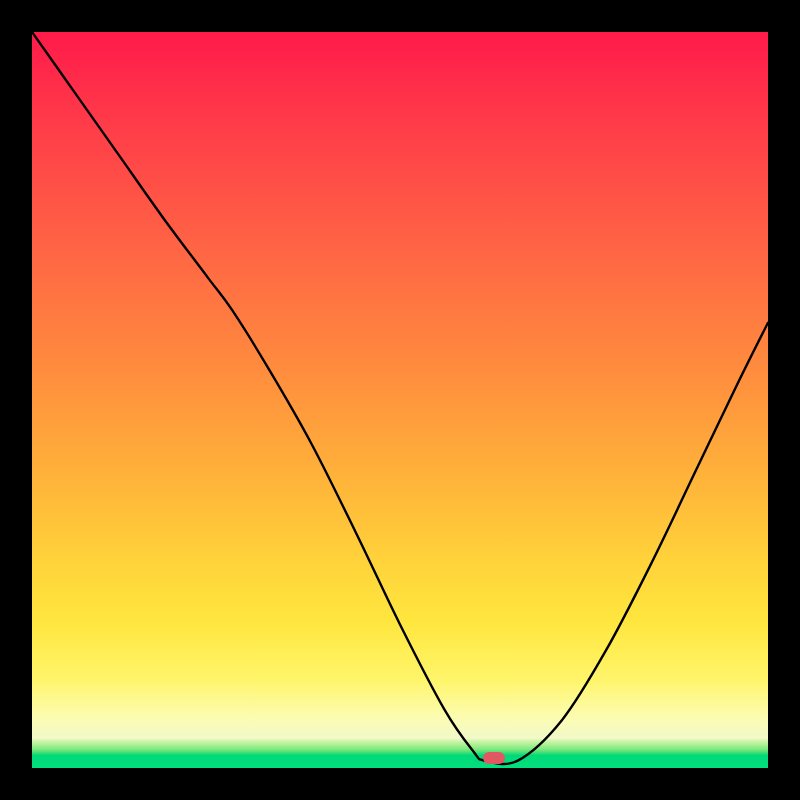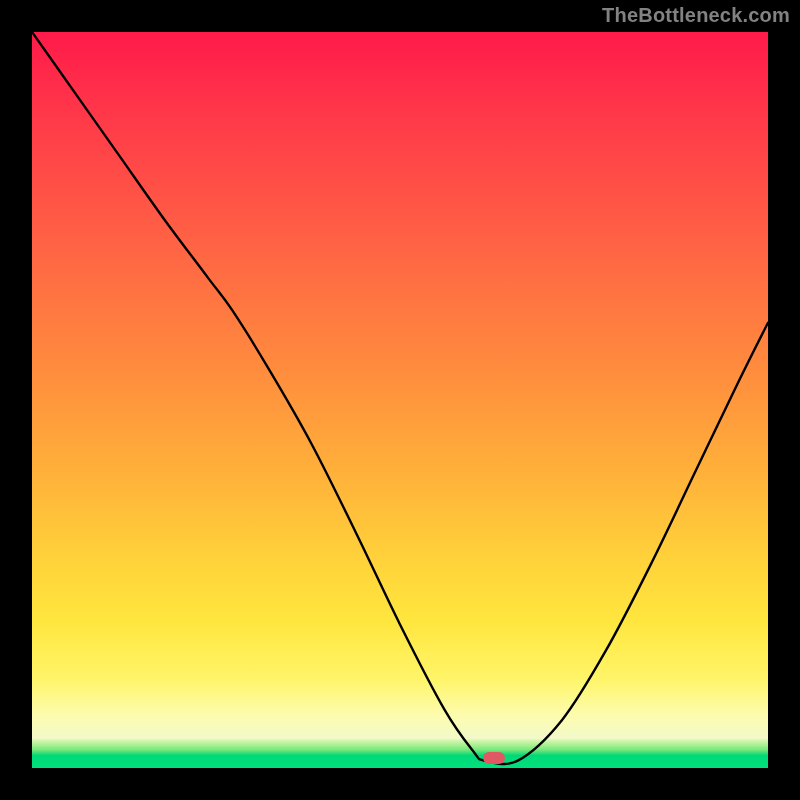--- a/index.html
+++ b/index.html
@@ -75,21 +75,20 @@
     border-radius: 10px;
     background: #e15864;
     width: 22px;
     height: 12px;
   }
 </style>
 </head>
 <body>
 
 <div class="stage">
-  <div class="attribution">TheBottleneck.com</div>
 
   <div class="plot">
     <div class="gradient"></div>
     <svg class="curve" viewBox="0 0 736 736" preserveAspectRatio="none">
       <path fill="none" stroke="#000" stroke-width="2.4" stroke-linejoin="round" stroke-linecap="round" d="M 0.0 0.0 C 7.4 10.4 29.4 41.7 44.2 62.6 C 58.9 83.4 73.6 104.3 88.3 125.1 C 103.0 146.0 117.8 167.4 132.5 187.7 C 147.2 207.9 165.4 231.5 176.6 246.6 C 187.9 261.6 190.4 263.5 200.2 278.2 C 210.0 292.9 222.3 312.6 235.5 334.9 C 248.8 357.2 265.0 384.6 279.7 412.2 C 294.4 439.8 309.1 470.4 323.8 500.5 C 338.6 530.5 353.3 563.0 368.0 592.5 C 382.7 621.9 399.9 655.9 412.2 677.1 C 424.4 698.3 434.9 711.2 441.6 719.8 C 448.3 728.4 445.3 727.2 452.6 728.6 C 460.0 730.1 472.9 735.4 485.8 728.6 C 498.6 721.9 515.2 706.6 529.9 688.2 C 544.6 669.8 559.4 644.0 574.1 618.2 C 588.8 592.5 603.5 563.0 618.2 533.6 C 633.0 504.2 647.7 472.3 662.4 441.6 C 677.1 410.9 694.3 374.7 706.6 349.6 C 718.8 324.5 731.1 300.5 736.0 290.7"></path>
     </svg>
     <div class="marker" style="left: 451.208px; top: 720.432px;"></div>
   </div>
 </div>
 

